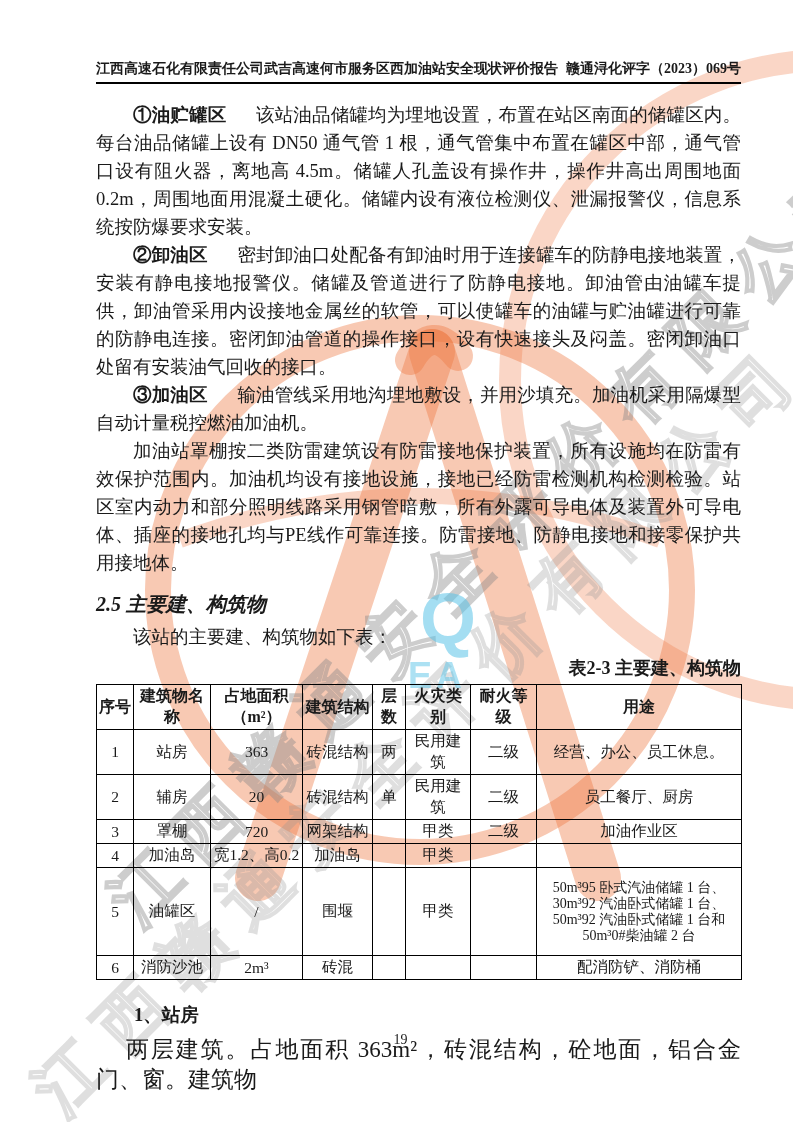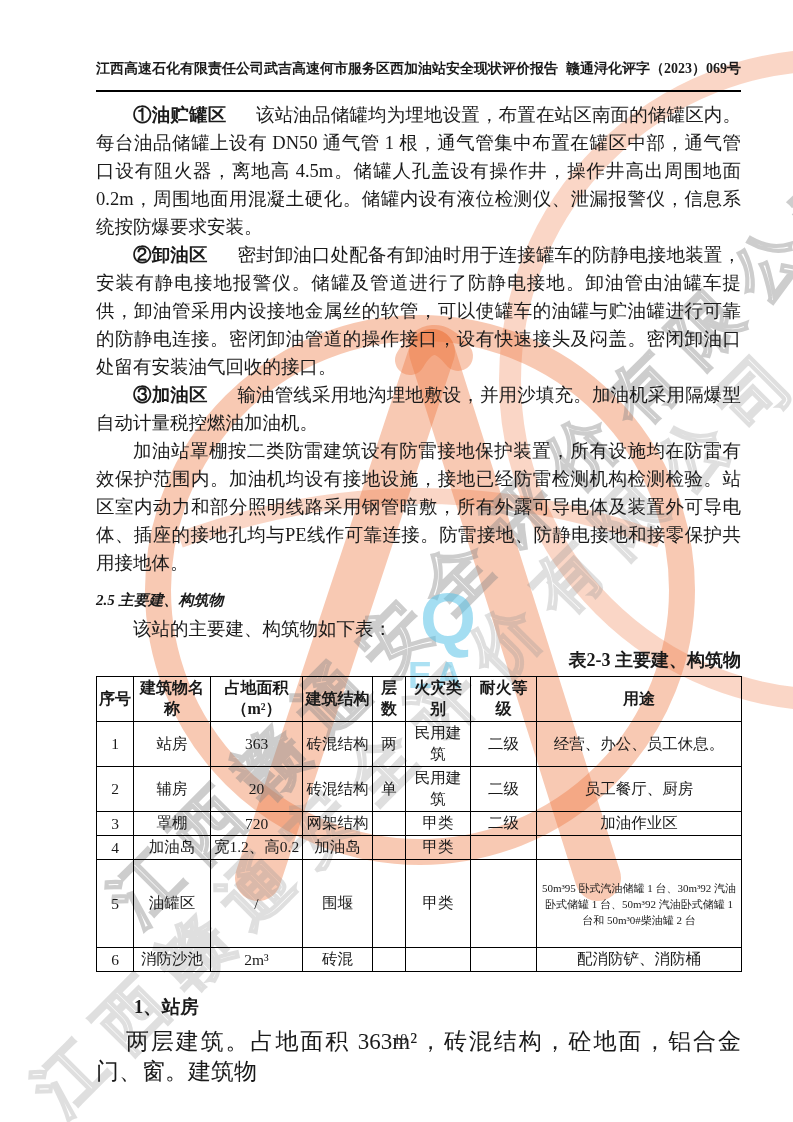--- a/index.html
+++ b/index.html
@@ -38,52 +38,52 @@
     font-size:36px; font-weight:bold; letter-spacing:4px;
     color:rgba(90,195,232,0.50);
     font-family:"Liberation Sans","DejaVu Sans",sans-serif;
   }
   
   .content { position:relative; z-index:1; }
   .doc-header {
     position:absolute; left:96px; top:60px; width:645px;
     display:flex; justify-content:space-between; align-items:flex-start;
     border-bottom:2px solid #000;
-    padding-bottom:12px;
+    padding-bottom:4px;
     font-weight:bold; font-size:14px;
   }
   .doc-body { position:absolute; left:96px; top:101px; width:645px; }
   .para {
     font-size:18.5px; line-height:28px;
     text-align:justify; text-indent:2em;
   }
   .para .plabel { font-weight:bold; }
   .para .gap { display:inline-block; width:1.6em; }
   .sec-heading {
     margin-top:14px;
-    font-size:15px; font-weight:bold; font-style:italic;
+    font-size:20px; font-weight:bold; font-style:italic;
     text-indent:0;
   }
   .table-intro { font-size:18.5px; line-height:30px; text-indent:2em; margin-top:4px; }
   .table-caption { text-align:right; font-weight:bold; font-size:18px; margin:4px 0 4px 0; }
   table.main {
     border-collapse:collapse; width:645px;
     font-size:15.5px;
     table-layout:fixed;
   }
   table.main th, table.main td {
     border:1.5px solid #000;
     text-align:center; vertical-align:middle;
     padding:1px 2px;
     overflow:hidden;
   }
   table.main th { font-weight:bold; height:30px; font-size:16px; }
   table.main td { height:24px; }
   td.use-small {
-    font-size:11px; line-height:16px; text-align:left; padding:2px 3px;margin-left:6px;
+    font-size:14px; line-height:16px; text-align:left; padding:2px 3px;margin-left:6px;
   }
   .sub-heading {
     margin-top:22px; margin-left:38px;
     font-size:18.5px; font-weight:bold;
   }
   .bottom-para {
     margin-top:8px;
     font-size:23px; line-height:30px; text-indent:1.3em; text-align:justify;
   }
   .page-number {

